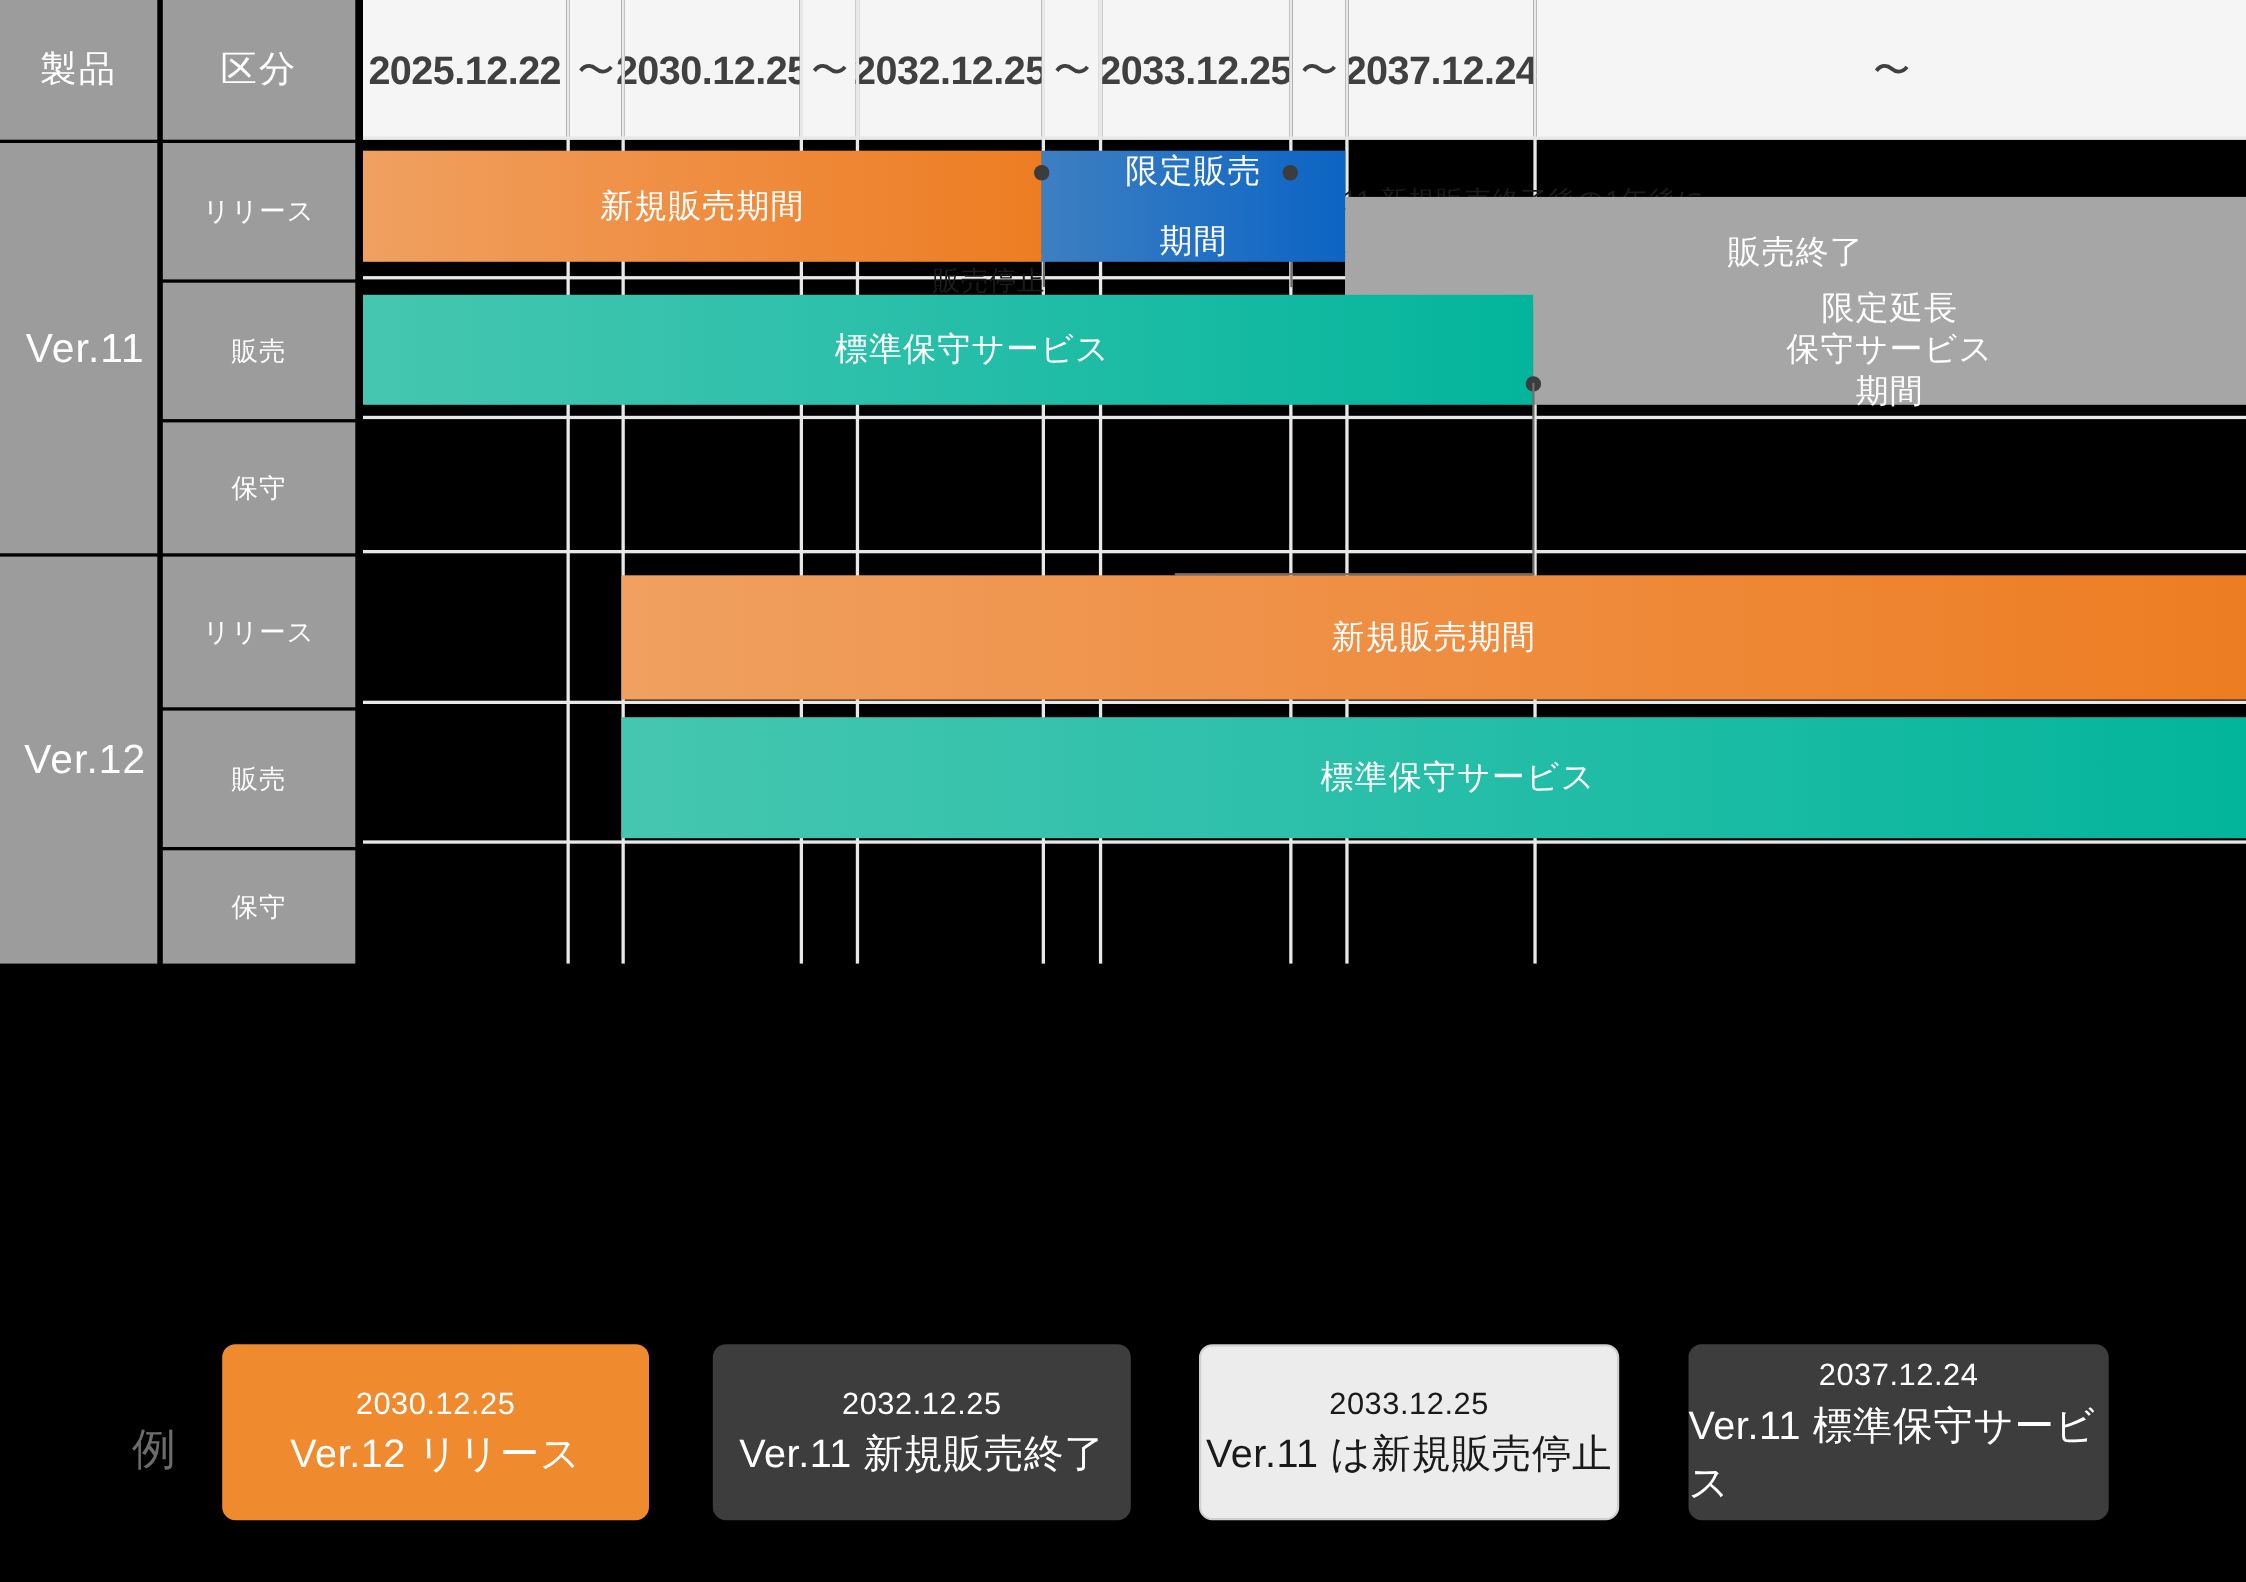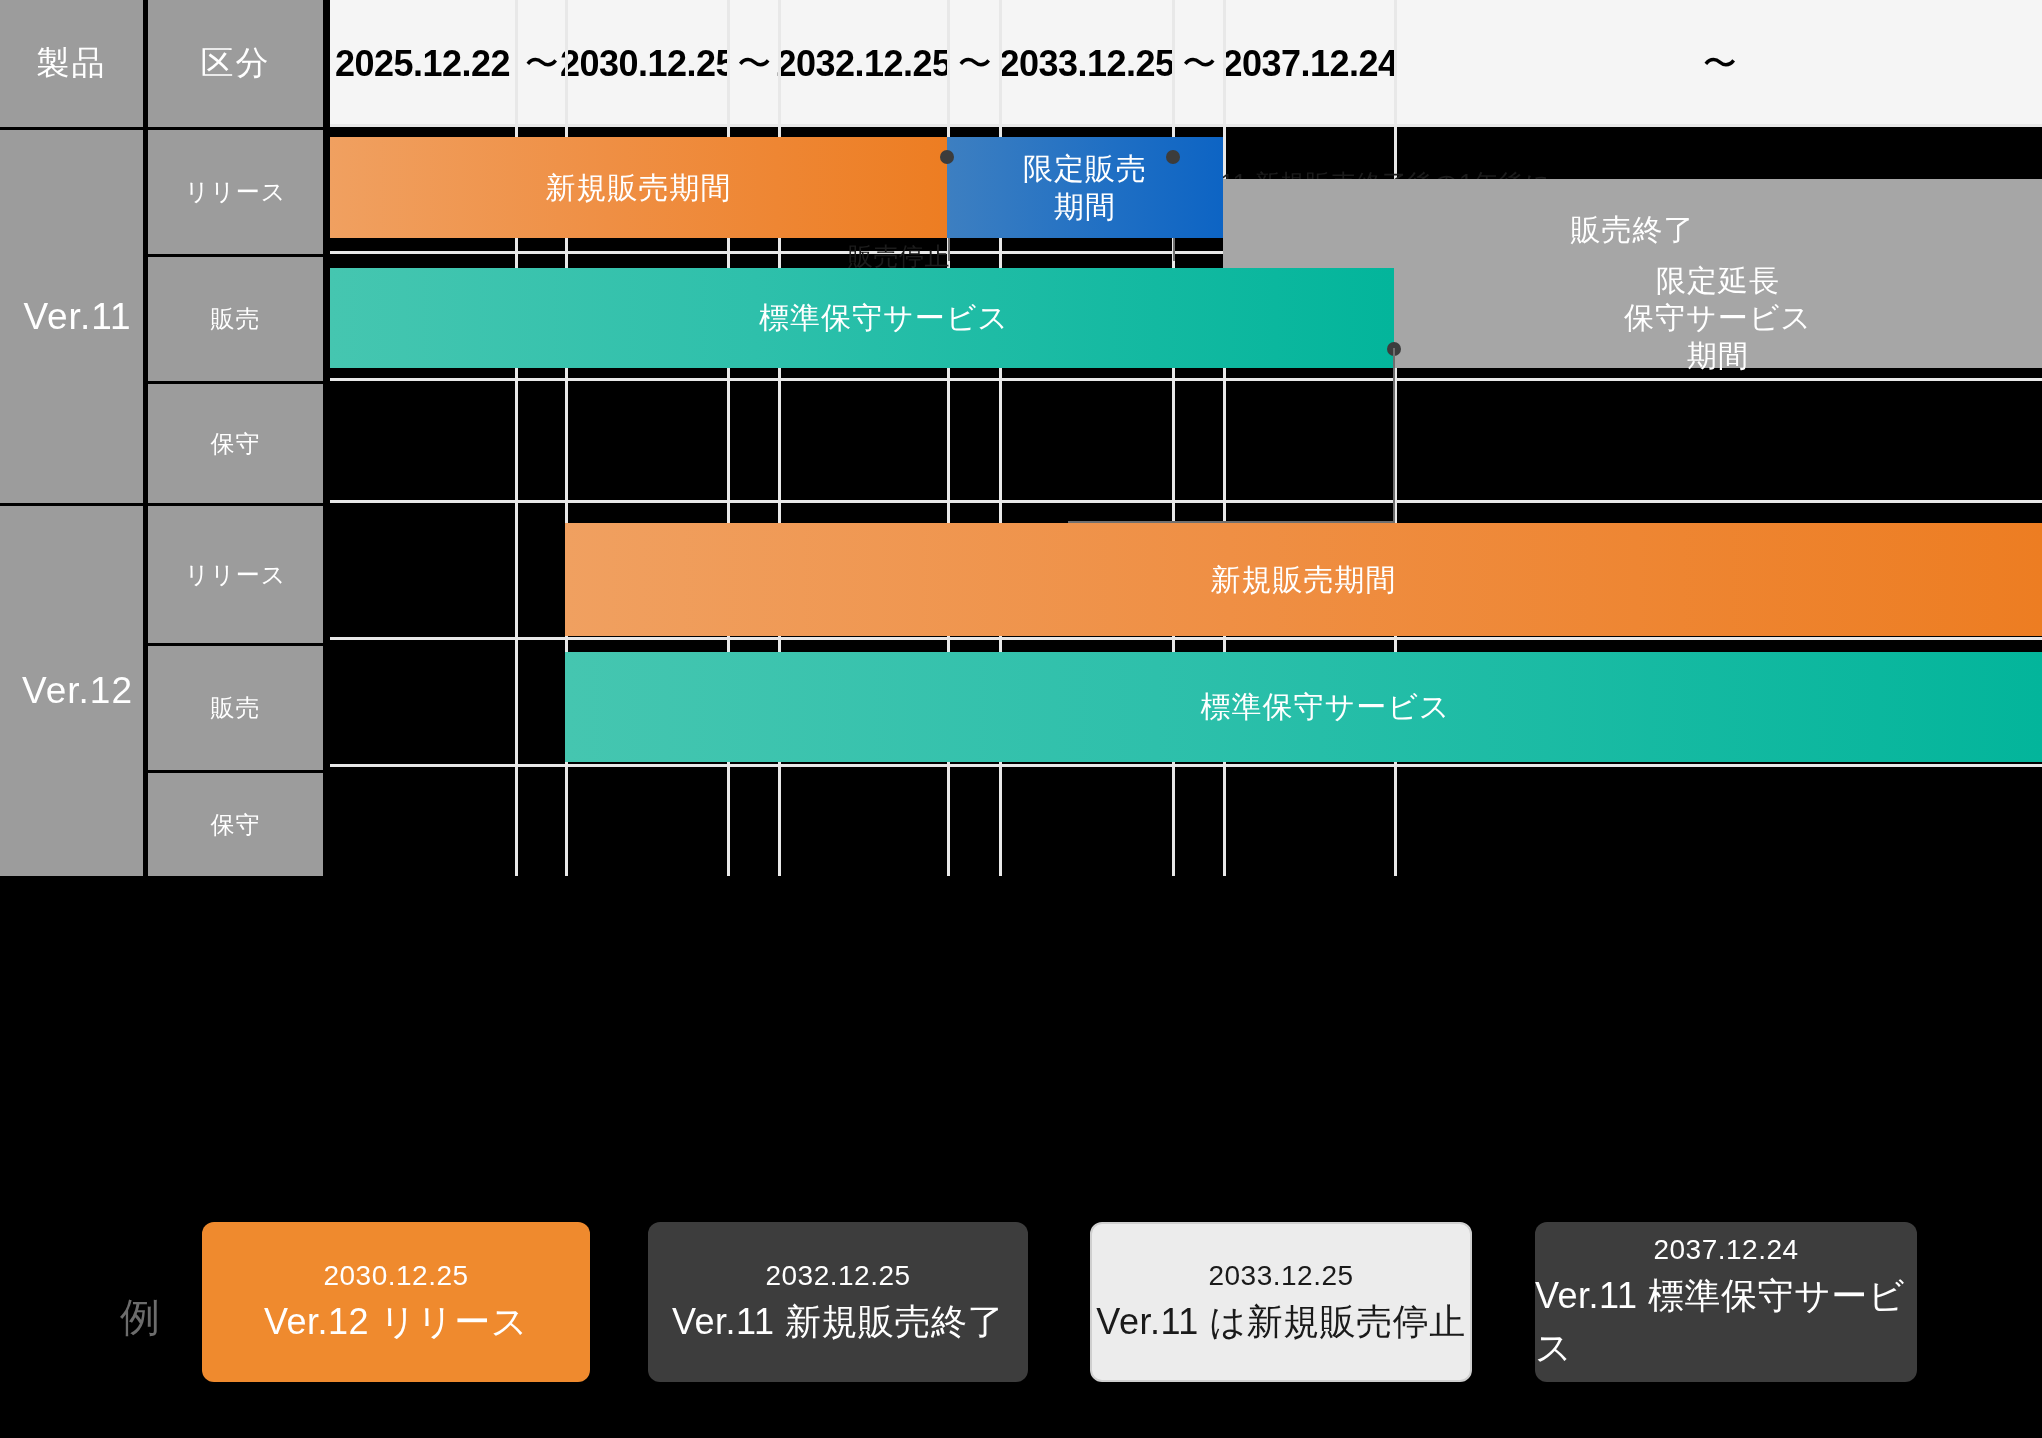--- a/index.html
+++ b/index.html
@@ -10,21 +10,21 @@
   }
 
   
 
   #sheet{position:absolute;left:0;top:0;width:2042px;height:1438px;background:#000;}
 
   
   .hdr{position:absolute;top:0;height:127px;}
   .hdr-prod{left:0;width:143px;background:#9c9c9c;}
   .hdr-cat{left:148px;width:175px;background:#9c9c9c;}
-  .hdr-cell{background:#f5f5f5;color:#000000;}
+  .hdr-cell{background:#f5f5f5;color:#404040;}
   .hdr, .rowlab{display:flex;align-items:center;justify-content:center;text-align:right;}
   .hdr-prod span,.hdr-cat span{font-size:33px;font-weight:400;letter-spacing:2px;}
   .hdr-cell span{font-size:36px;font-weight:700;letter-spacing:-0.5px;
                  font-family:"Liberation Sans Narrow","Liberation Sans",sans-serif;}
   .hdr-cell.tilde span{font-size:34px;font-weight:400;}
 
   
   .rowlab{position:absolute;background:#9c9c9c;color:#fff;}
   .rowlab span{font-size:24px;letter-spacing:1px;}
   .verlab span{font-size:37px;letter-spacing:1px;margin-left:12px;}
@@ -32,21 +32,21 @@
   
   #plot{position:absolute;left:330px;top:0;width:1712px;height:876px;}
   .vline{position:absolute;top:0;bottom:0;width:3px;background:#e8e8e8;}
   .hline{position:absolute;left:0;right:0;height:3px;background:#e8e8e8;}
 
   
   .bar{position:absolute;display:flex;align-items:center;justify-content:center;
        text-align:center;color:#fff;box-sizing:border-box;}
   .bar span{font-size:30px;line-height:1.25;letter-spacing:1px;}
   .bar-orange{background:linear-gradient(90deg,#f0a060 0%,#ef8f44 45%,#ed7d22 100%);}
-  .bar-blue{background:linear-gradient(90deg,#3d7fc1 0%,#1f6fc4 60%,#0d64c4 100%);}
+  .bar-blue{background:linear-gradient(90deg,#3d7fc1 0%,#1f6fc4 60%,#0d64c4 100%);justify-content:space-between;}
   .bar-gray{background:#a6a6a6;}
   .bar-teal{background:linear-gradient(90deg,#45c6b0 0%,#2ec0ab 40%,#03b59b 100%);padding-left:44px;}
 
   
   .star{position:absolute;color:#ef8835;font-size:76px;line-height:1;
         width:76px;height:76px;display:flex;align-items:center;justify-content:center;}
 
   
   .anno{position:absolute;color:#1c1c1c;text-align:right;}
   .anno span{font-size:25px;line-height:1.45;letter-spacing:0.5px;}

